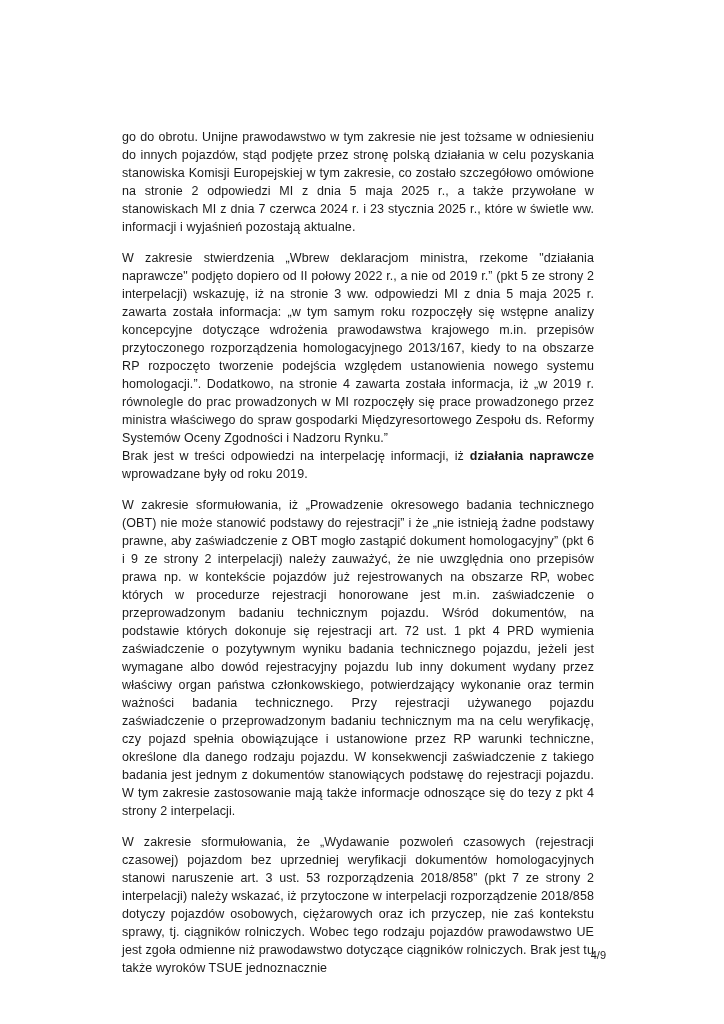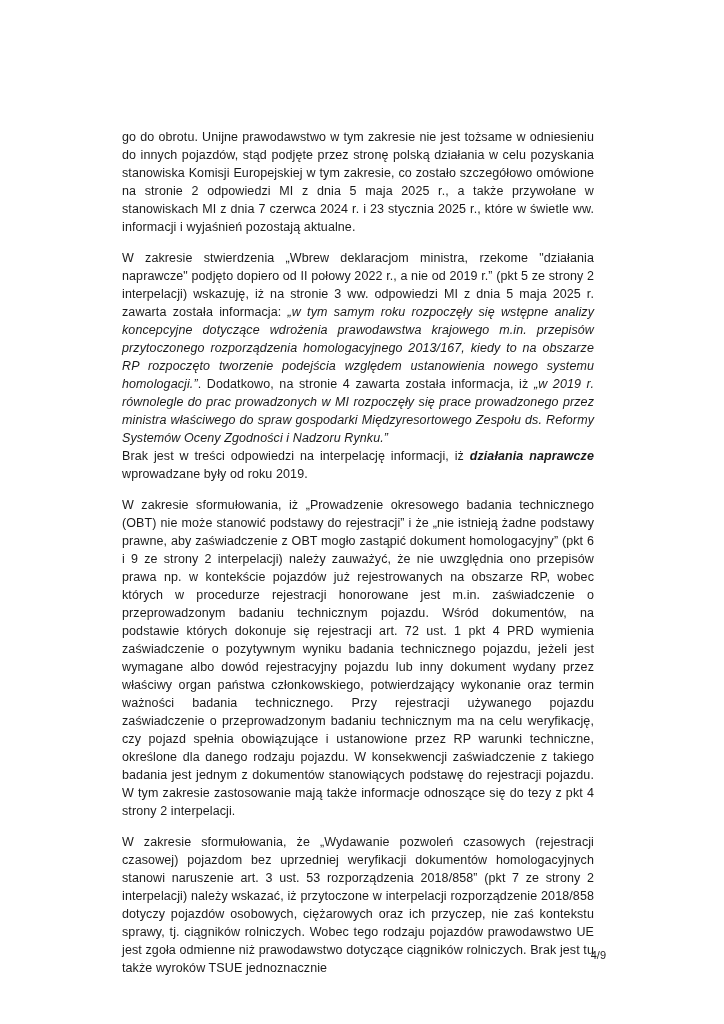--- a/index.html
+++ b/index.html
@@ -29,23 +29,23 @@
     width: 484px;
     font-size: 12.5px;
     line-height: 18px;
     text-align: justify;
     letter-spacing: 0.1px;
   }
   .doc-body p {
     margin: 0 12px 13px 0;
     padding: 0;
   }
-  .i  { font-style: italic; }
+  .i  { }
   .b  { font-weight: normal; }
-  .bi { font-weight: bold; font-style: italic; }
+  .bi { font-weight: bold; }
   .block { display: block; }
   .footer {
     position: absolute;
     top: 949px;
     right: 118px;
     font-size: 11px;
     color: #1a1a1a;
   }
 </style>
 </head>

